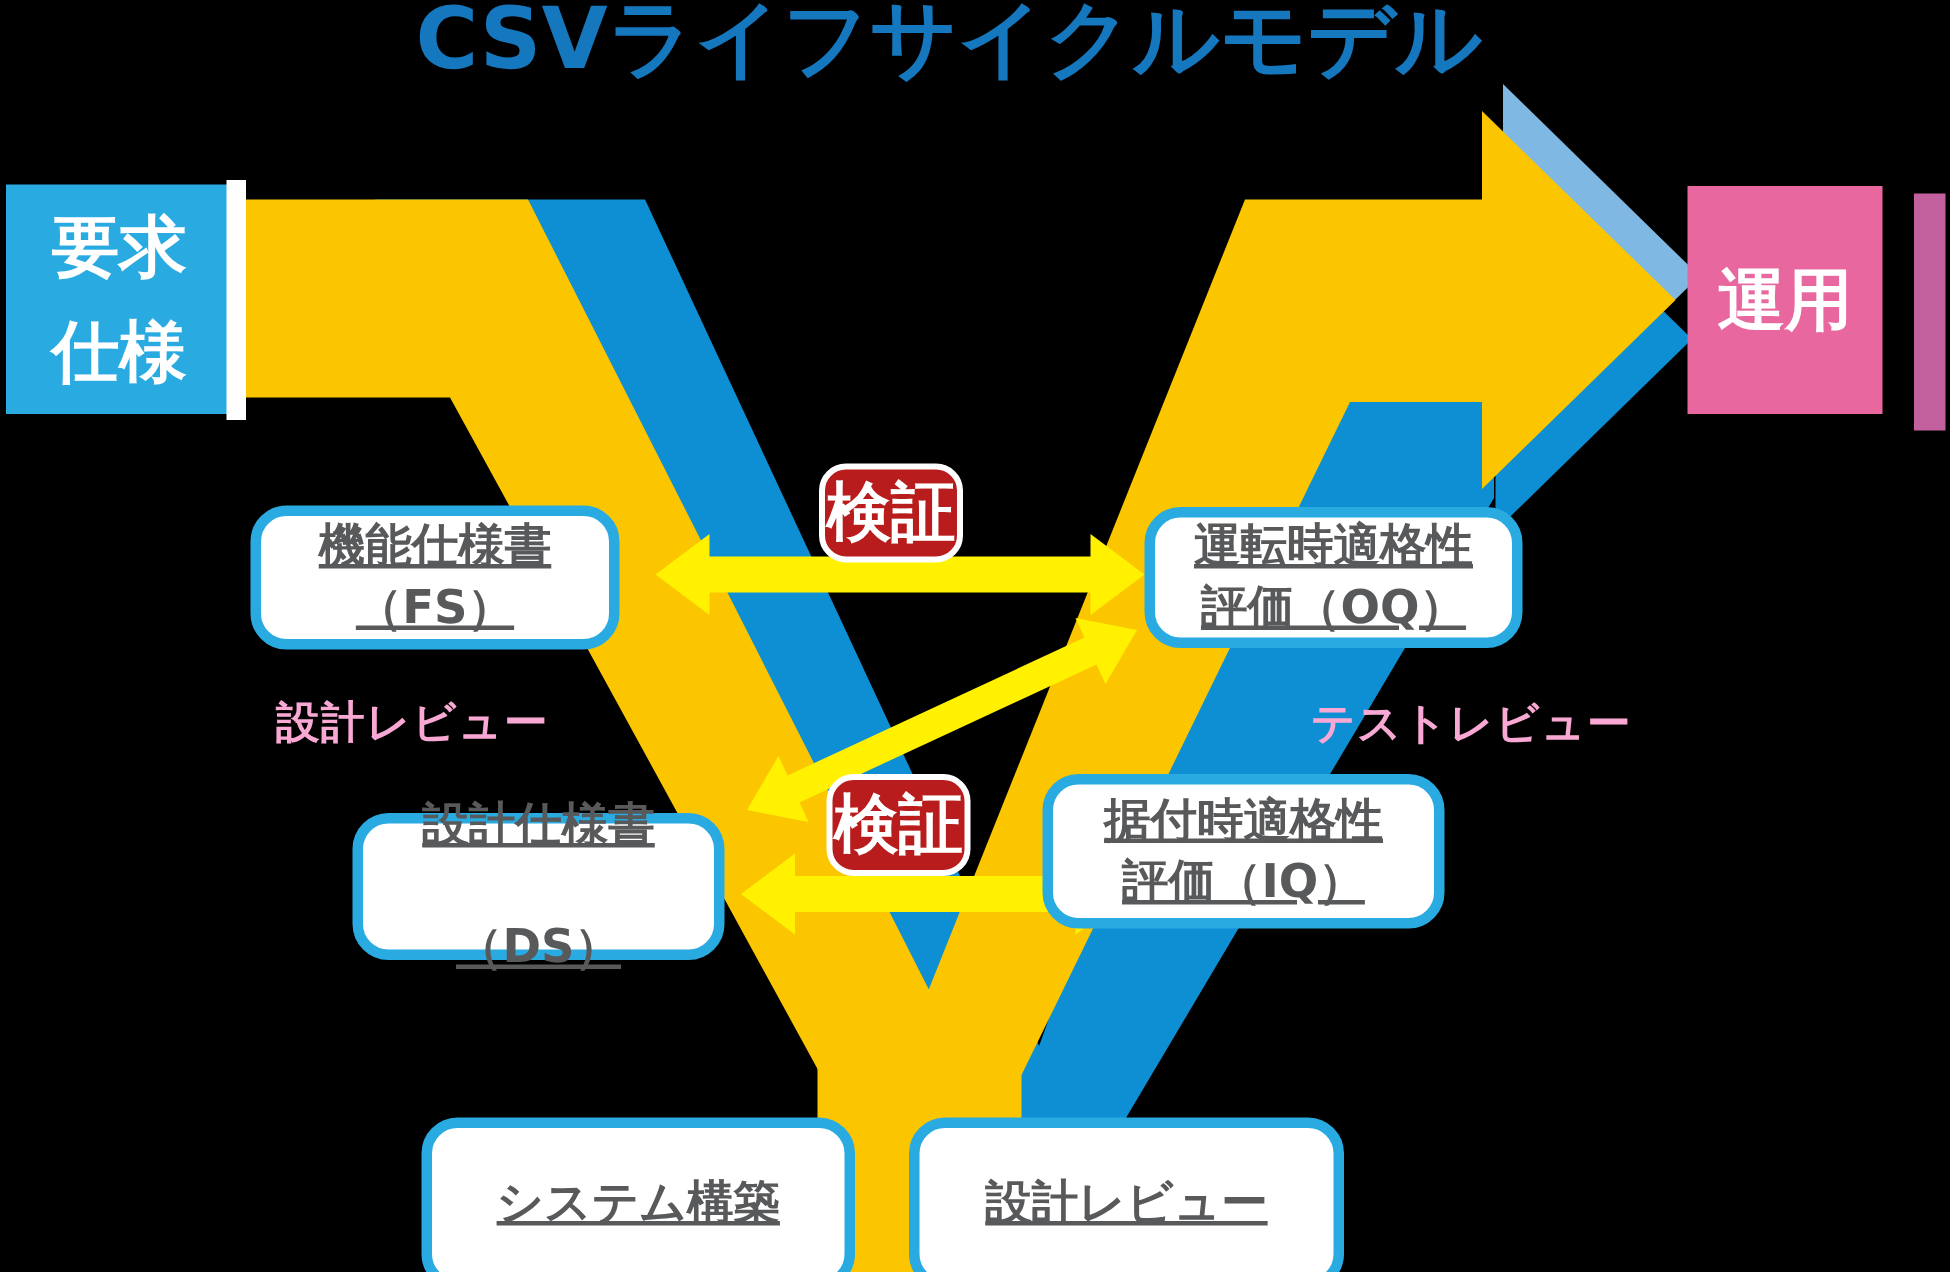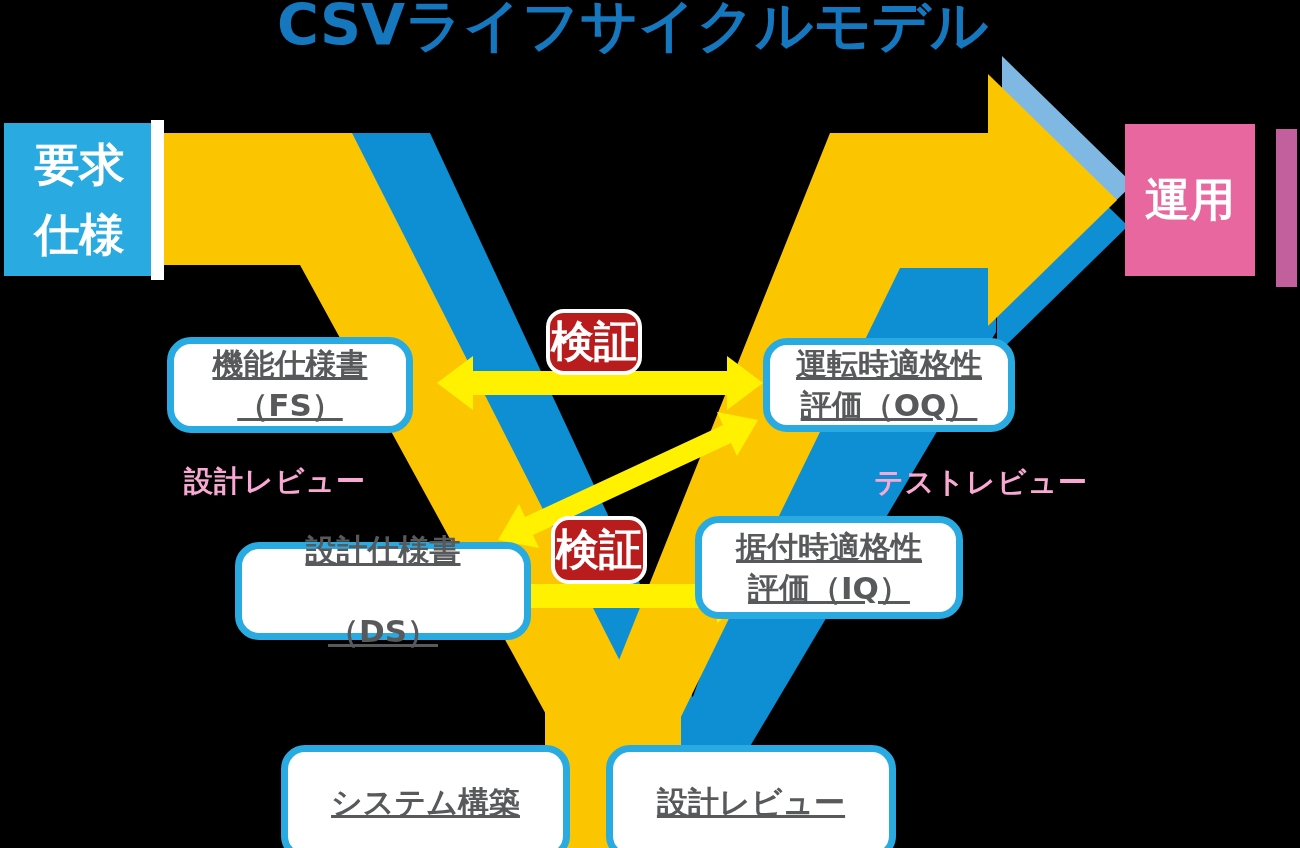--- a/index.html
+++ b/index.html
@@ -30,21 +30,21 @@
 
   .stage{
     position:absolute;background:#fff;border:7px solid #29ABE2;border-radius:24px;
     display:flex;flex-direction:column;align-items:center;justify-content:center;
     color:#58595B;font-weight:bold;font-size:31px;line-height:41px;text-align:center;
     box-sizing:border-box;
     text-decoration:underline;
   }
   .box-fs{left:167px;top:337px;width:246px;height:96px;}
   .box-oq{left:763px;top:338px;width:252px;height:94px;}
-  .box-ds{left:235px;top:542px;width:296px;height:98px;gap:40px;}
+  .box-ds{left:235px;top:542px;width:248px;height:98px;gap:40px;}
   .box-iq{left:695px;top:516px;width:268px;height:103px;}
   .box-build{left:281px;top:745px;width:289px;height:115px;}
   .box-test{left:606px;top:745px;width:290px;height:115px;}
 
   .badge{
     position:absolute;background:#b91c1c;border:4px solid #fff;border-radius:18px;
     display:flex;align-items:center;justify-content:center;color:#fff;
     font-weight:bold;font-size:43px;box-sizing:border-box;
   }
   .badge-1{left:546px;top:309px;width:96px;height:66px;}

